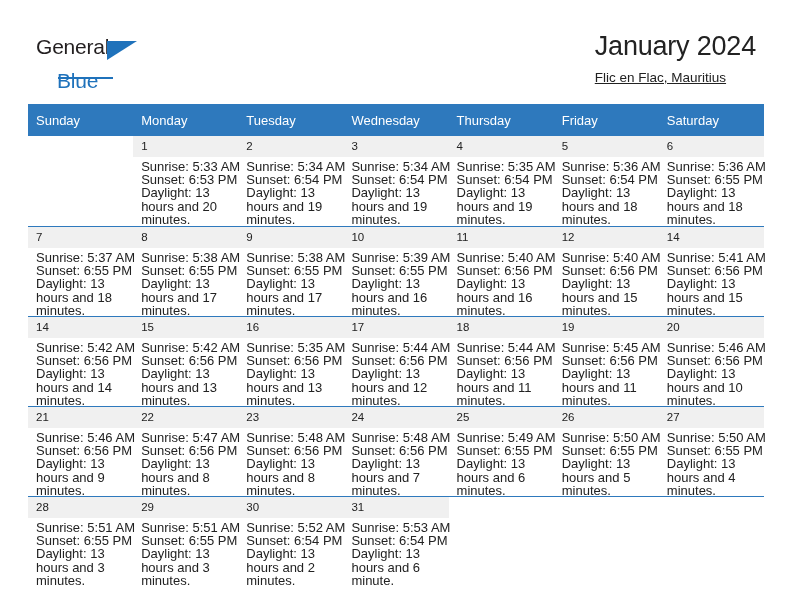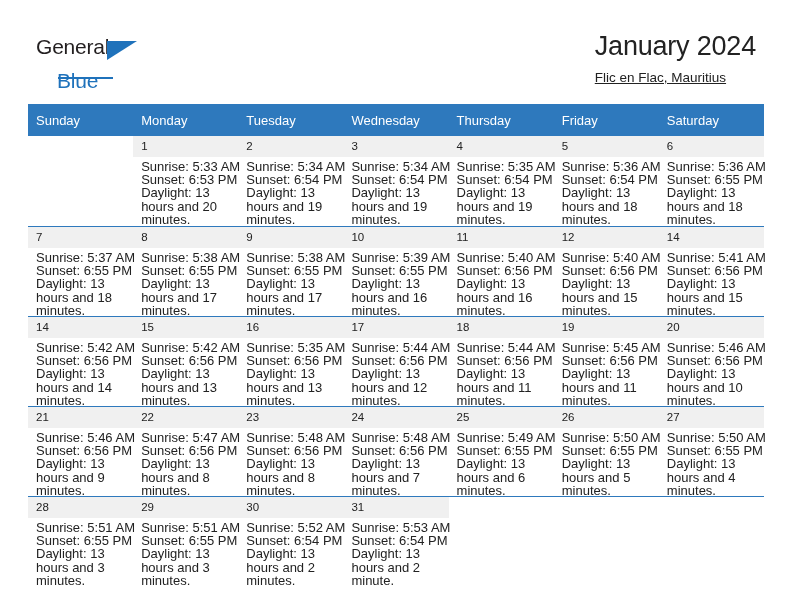--- a/index.html
+++ b/index.html
@@ -497,21 +497,21 @@
                 <div class="daylight">Daylight: 13 hours and 2 minutes.</div>
               </div>
             </div>
           </td>
           <td>
             <div class="daycell">
               <div class="daynum">31</div>
               <div class="info">
                 <div>Sunrise: 5:53 AM</div>
                 <div>Sunset: 6:54 PM</div>
-                <div class="daylight">Daylight: 13 hours and 2 minute.</div>
+                <div class="daylight">Daylight: 13 hours and 6 minute.</div>
               </div>
             </div>
           </td>
           <td>
             <div class="daycell">
               <div class="daynum empty"></div>
             </div>
           </td>
           <td>
             <div class="daycell">

